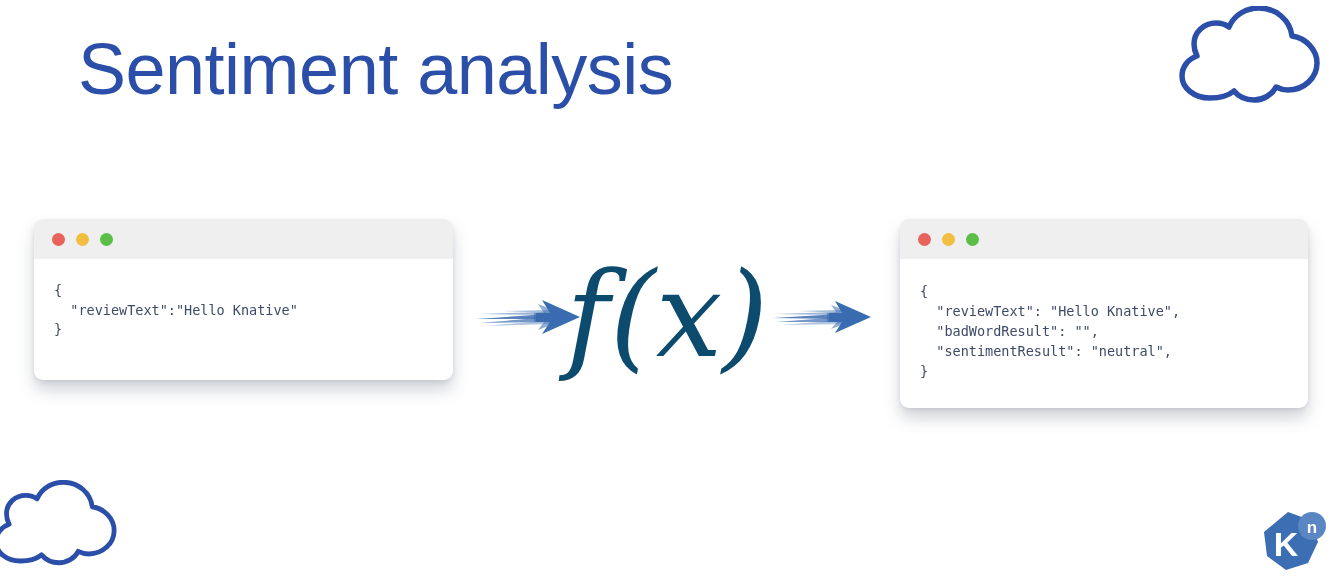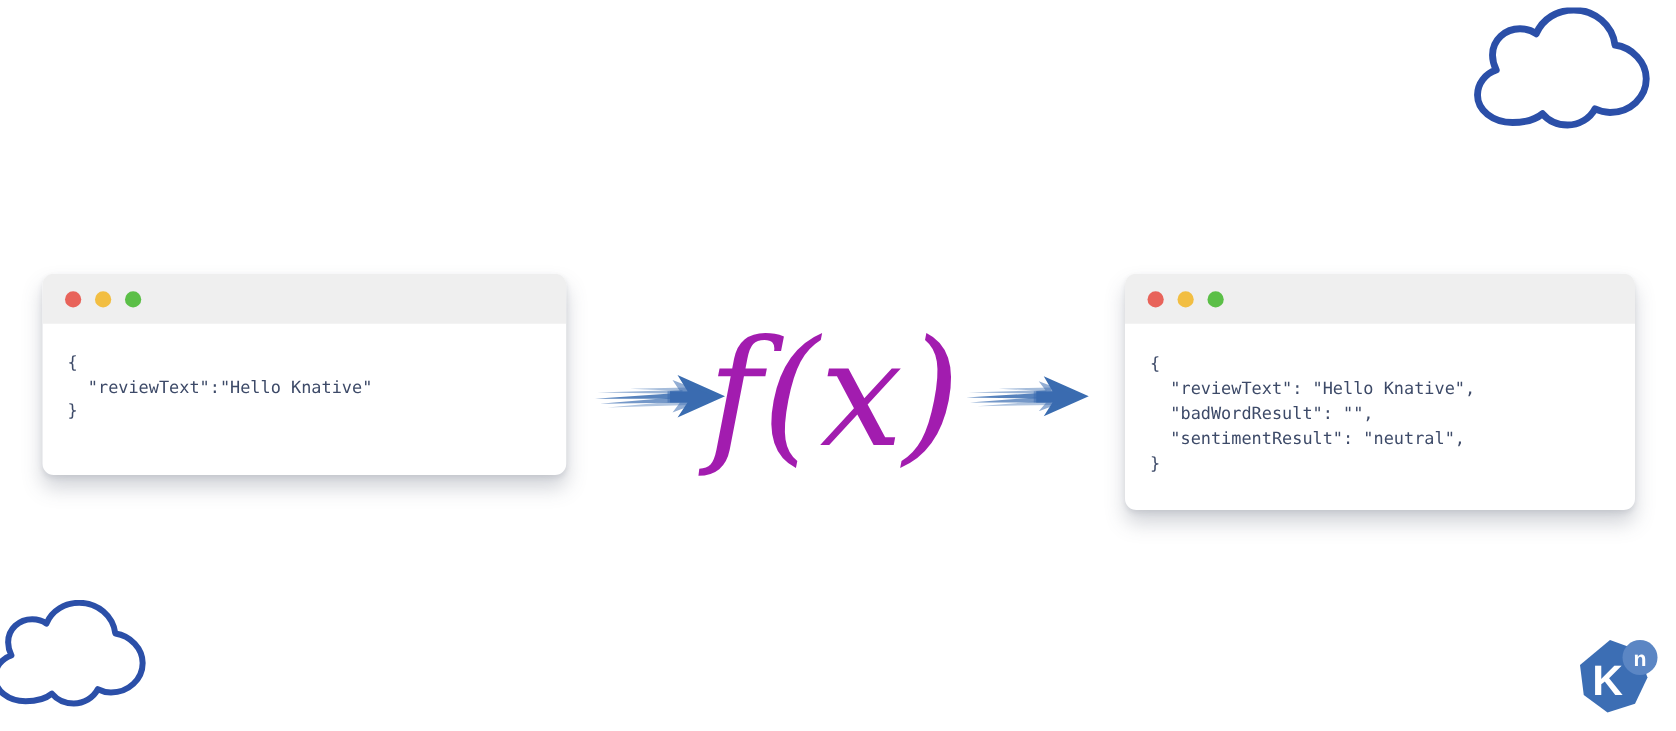--- a/index.html
+++ b/index.html
@@ -120,40 +120,41 @@
   .fx {
     position: absolute;
     left: 566px;
     top: 243px;
     width: 196px;
     height: 145px;
     font-family: "DejaVu Serif", "Liberation Serif", serif;
     font-style: italic;
     font-weight: 400;
     font-size: 118px;
-    color: #a21caf;
+    color: #0c4a6e;
     line-height: 145px;
     text-align: center;
     white-space: nowrap;
   }
 
   
   .knative-logo {
     position: absolute;
     left: 1258px;
     top: 508px;
     width: 70px;
     height: 70px;
   }
 </style>
 </head>
 <body>
 
 <div class="slide">
 
+  <div class="slide-title">Sentiment analysis</div>
 
   <svg class="cloud cloud-top-right" viewBox="0 0 160 104">
     <path d="M44,92 C28,92 16,82 16,70 C16,61 22,53 31,50 C29,46 28,42 28,38
              C28,26 38,17 50,17 C55,17 59,18 63,21
              C68,9 80,2 93,2 C110,2 124,14 126,30
              C140,32 151,44 151,57 C151,72 138,84 122,84
              C118,84 114,83 110,81
              C106,89 97,94 88,94 C80,94 73,91 68,85
              C62,90 53,92 44,92 Z" fill="#ffffff" stroke="#2B4FA8" stroke-width="5.5" stroke-linejoin="round" stroke-linecap="round"></path>
   </svg>

